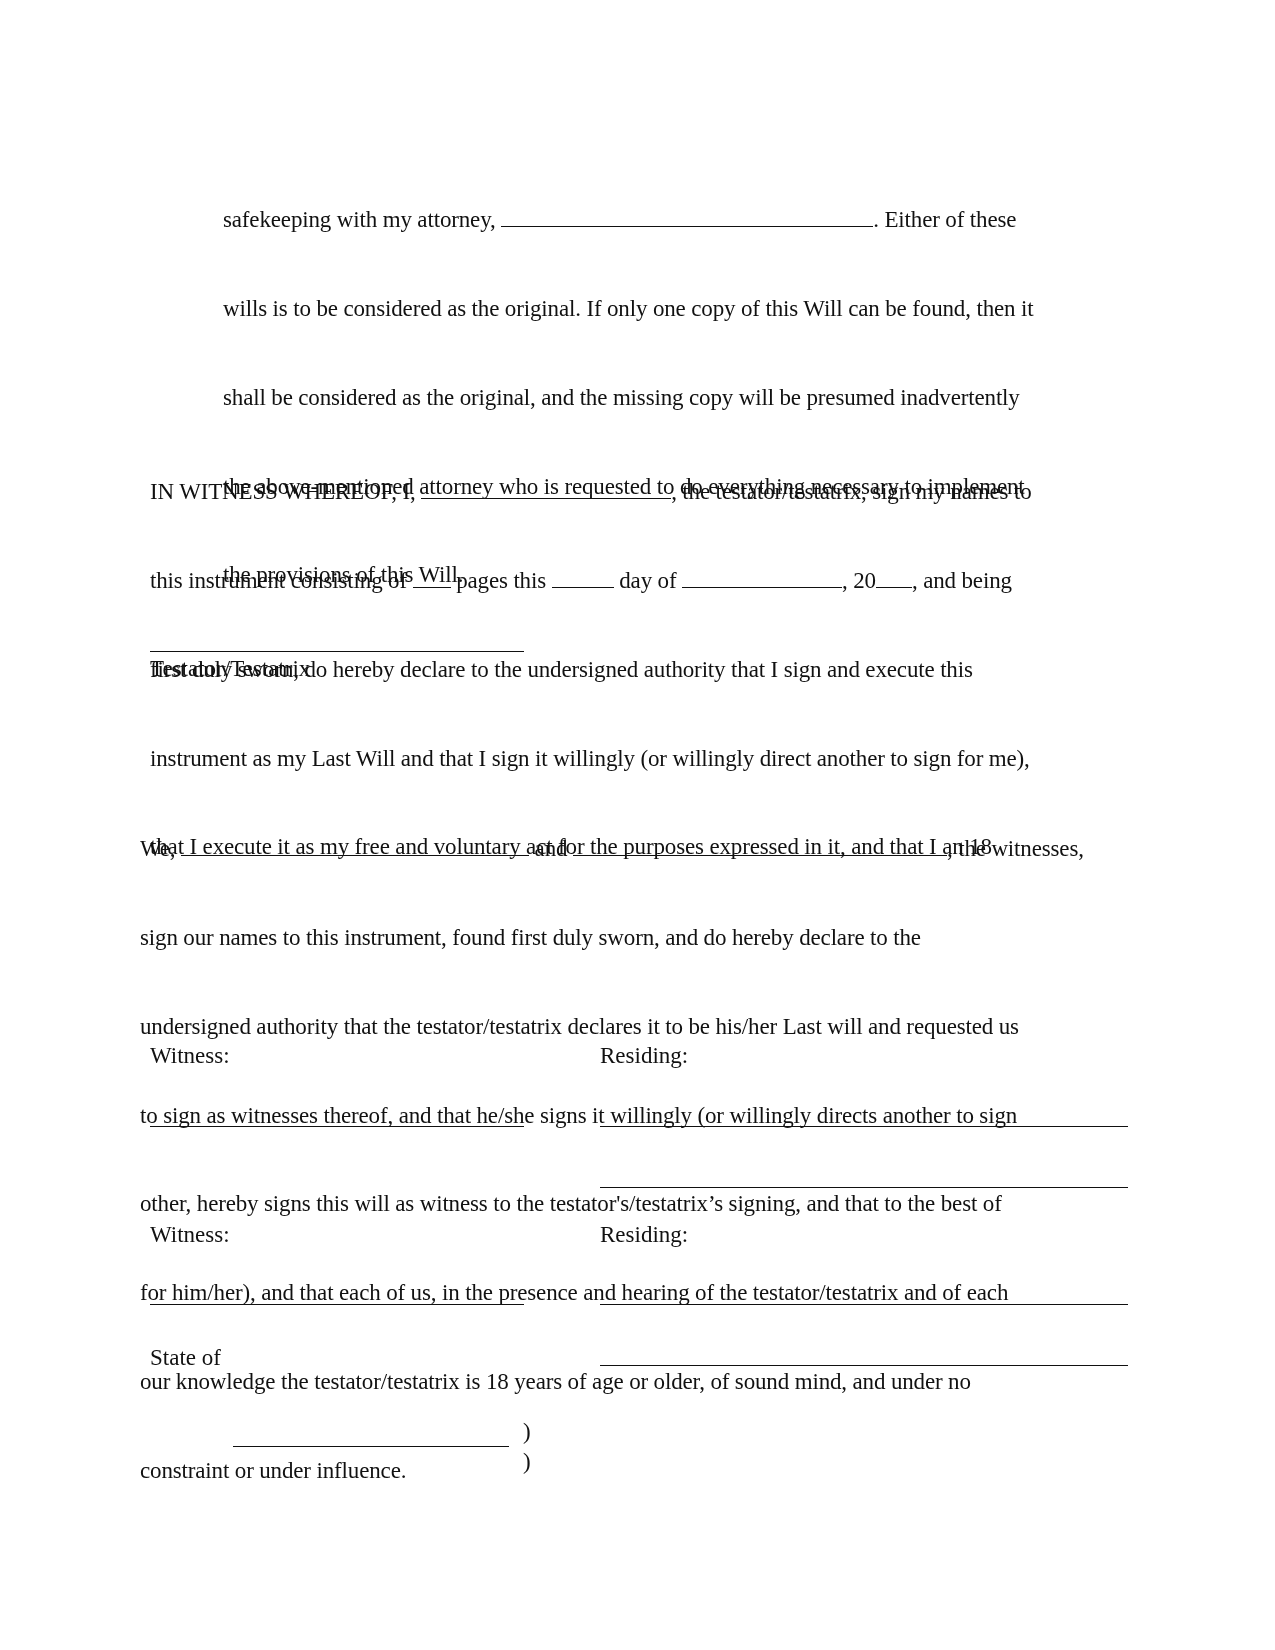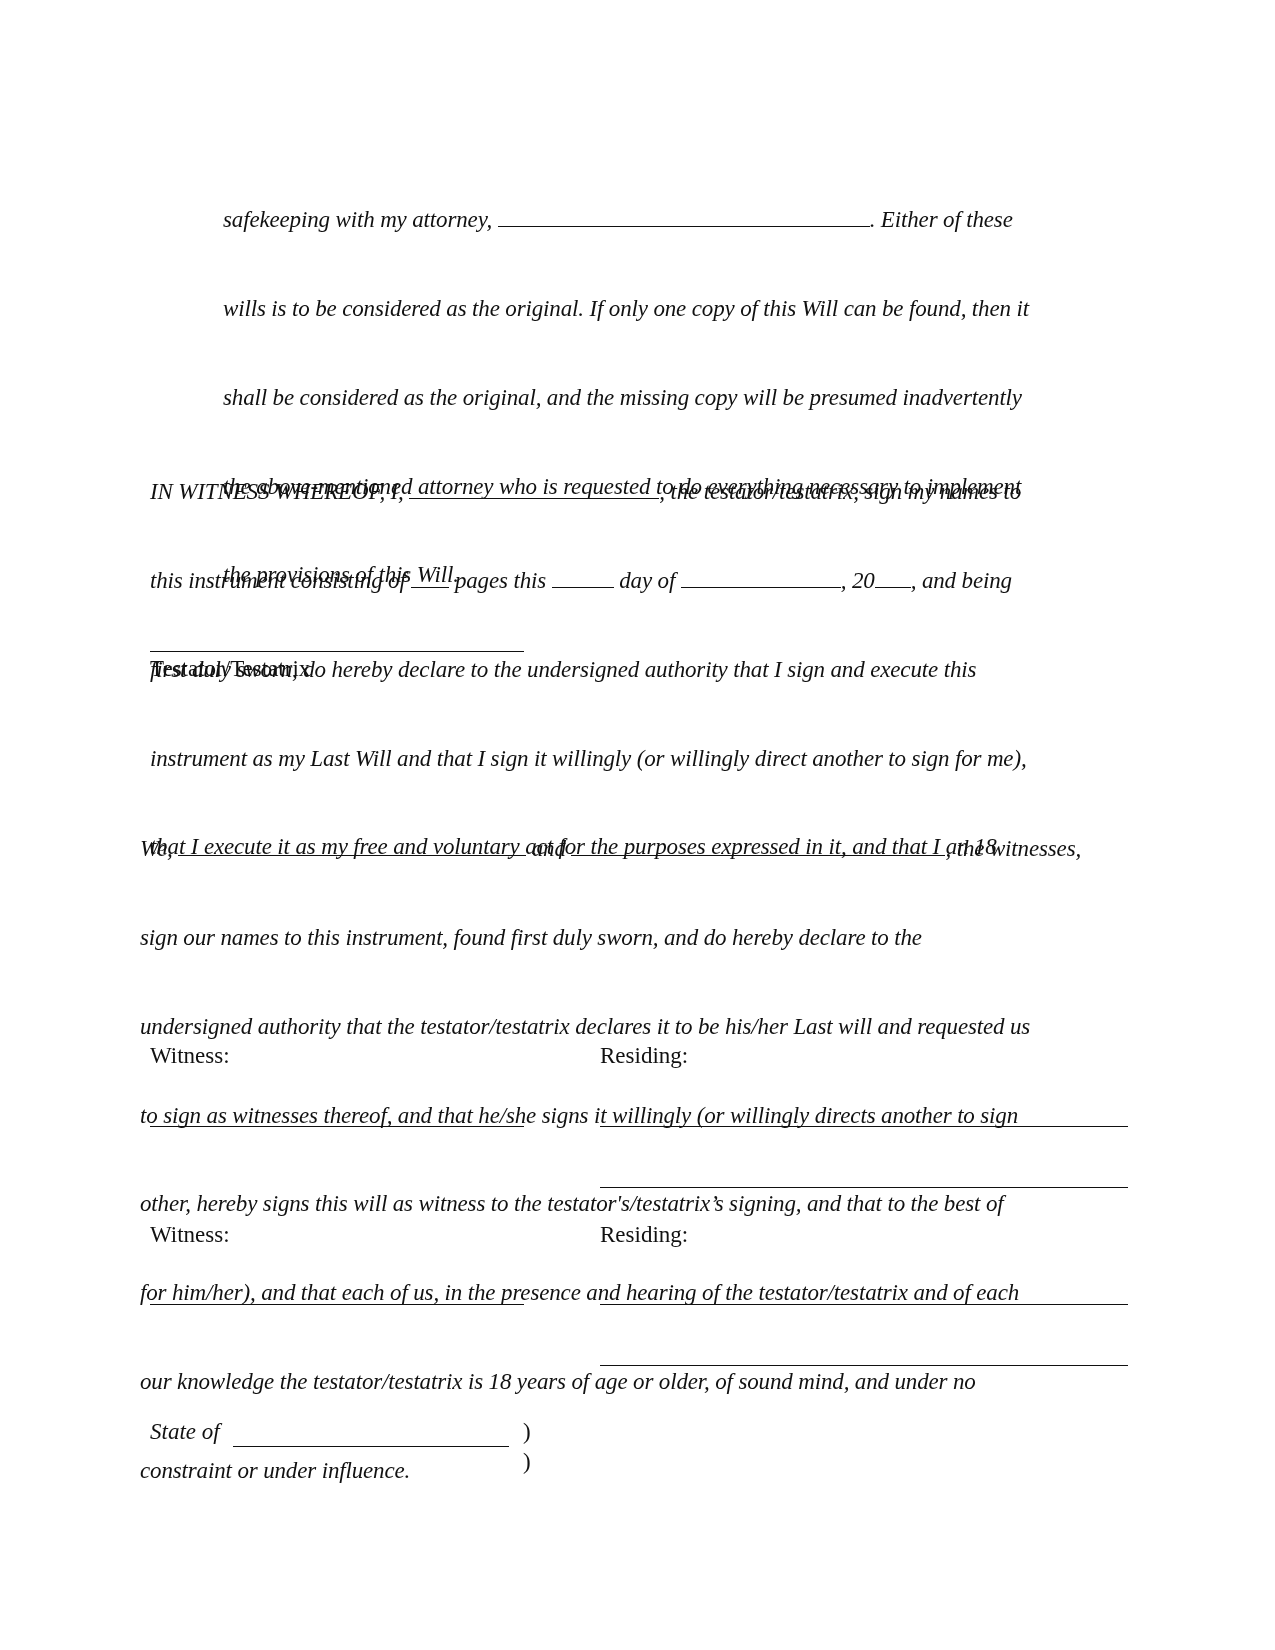--- a/index.html
+++ b/index.html
@@ -8,21 +8,20 @@
     font-family: "Liberation Serif", "DejaVu Serif", serif;
     color: #111111;
     font-size: 23px;
   }
   .para {
     position: absolute;
     line-height: 29.6px;
     font-size: 23px;
     letter-spacing: -0.15px;
     white-space: pre;
-    font-style: italic;
   }
   .line { display: block; height: 29.6px; }
   .blank {
     display: inline-block;
     border-bottom: 1.5px solid #111;
     height: 18px;
     vertical-align: baseline;
   }
   .rule {
     position: absolute;
@@ -74,17 +73,17 @@
 
 <div>
   <div class="label" style="left:150px; top:1222px;">Witness:</div>
   <div class="label" style="left:600px; top:1222px;">Residing:</div>
   <div class="rule" style="left:150px; top:1304px; width:374px;"></div>
   <div class="rule" style="left:600px; top:1304px; width:528px;"></div>
   <div class="rule" style="left:600px; top:1365px; width:528px;"></div>
 </div>
 
 <div>
-  <div class="label" style="left:150px; top:1419px;font-style:italic;">State of</div>
+  <div class="label" style="left:150px; top:1345px;">State of</div>
   <div class="rule" style="left:233px; top:1446px; width:276px;"></div>
   <div class="label" style="left:523px; top:1419px;">)</div>
   <div class="label" style="left:523px; top:1449px;">)</div>
 </div>
 
 </body></html>

